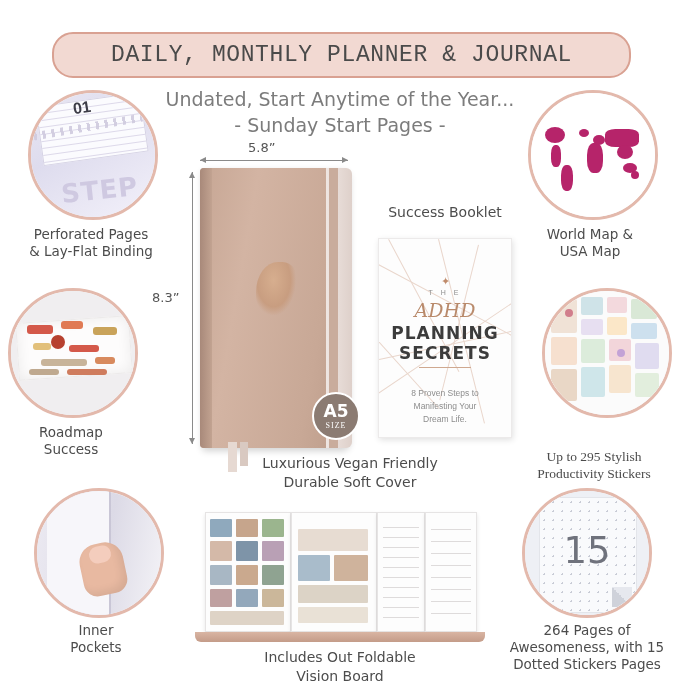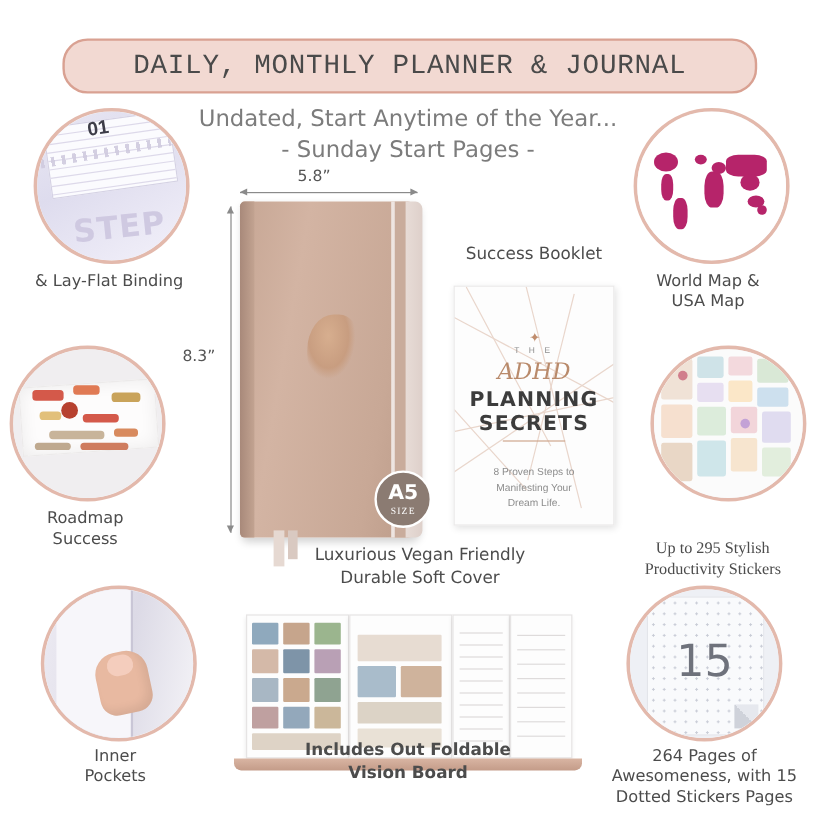--- a/index.html
+++ b/index.html
@@ -348,22 +348,22 @@
     box-shadow:0 2px 4px rgba(0,0,0,.1);
   }
   .sp-photo { position:absolute; border-radius:1px; }
   .sp-line { position:absolute; height:1px; background:#dedbdb; }
   .sp-base {
     position:absolute; left:195px; top:632px; width:290px; height:10px;
     background:linear-gradient(180deg,#d9b5a3,#c49c89);
     border-radius:0 0 6px 6px;
   }
   .spread-cap {
-    position:absolute; left:190px; top:616px; width:300px; text-align:center;
-    font-size:14px; line-height:19px; color:#4c4c4c; font-family:"DejaVu Sans", sans-serif;font-weight:bold;
+    position:absolute; left:190px; top:648px; width:300px; text-align:center;
+    font-size:14px; line-height:19px; color:#4c4c4c; font-family:"DejaVu Sans", sans-serif;
   }
 </style>
 </head>
 <body>
 
 <div class="stage">
 
   <div class="hdr-90">90 - DAY</div>
 
   <div class="hdr-band">
@@ -384,20 +384,21 @@
           <div class="row"></div>
         <div class="row"></div>
           <div class="row"></div>
       </div>
       <div class="perf-num">01</div>
       <div class="perf-dots"></div>
       <div class="perf-word">STEP</div>
     </div>
   </div>
   <div class="cap" style="left:10px; top:226px; width:162px;">
+    <div>Perforated Pages</div>
     <div>&amp; Lay-Flat Binding</div>
   </div>
 
   <div class="circle" style="left:8px; top:288px; width:124px; height:124px;">
     <div class="rm-bg">
       <div class="rm-paper"></div>
       <div class="rm-blob" style="left:16px; top:34px; width:26px; height:9px; background:#d4594a;"></div>
       <div class="rm-blob" style="left:50px; top:30px; width:22px; height:8px; background:#e07a54;"></div>
       <div class="rm-blob" style="left:82px; top:36px; width:24px; height:8px; background:#c9a35a;"></div>
       <div class="rm-blob" style="left:22px; top:52px; width:18px; height:7px; background:#e2c07a;"></div>

